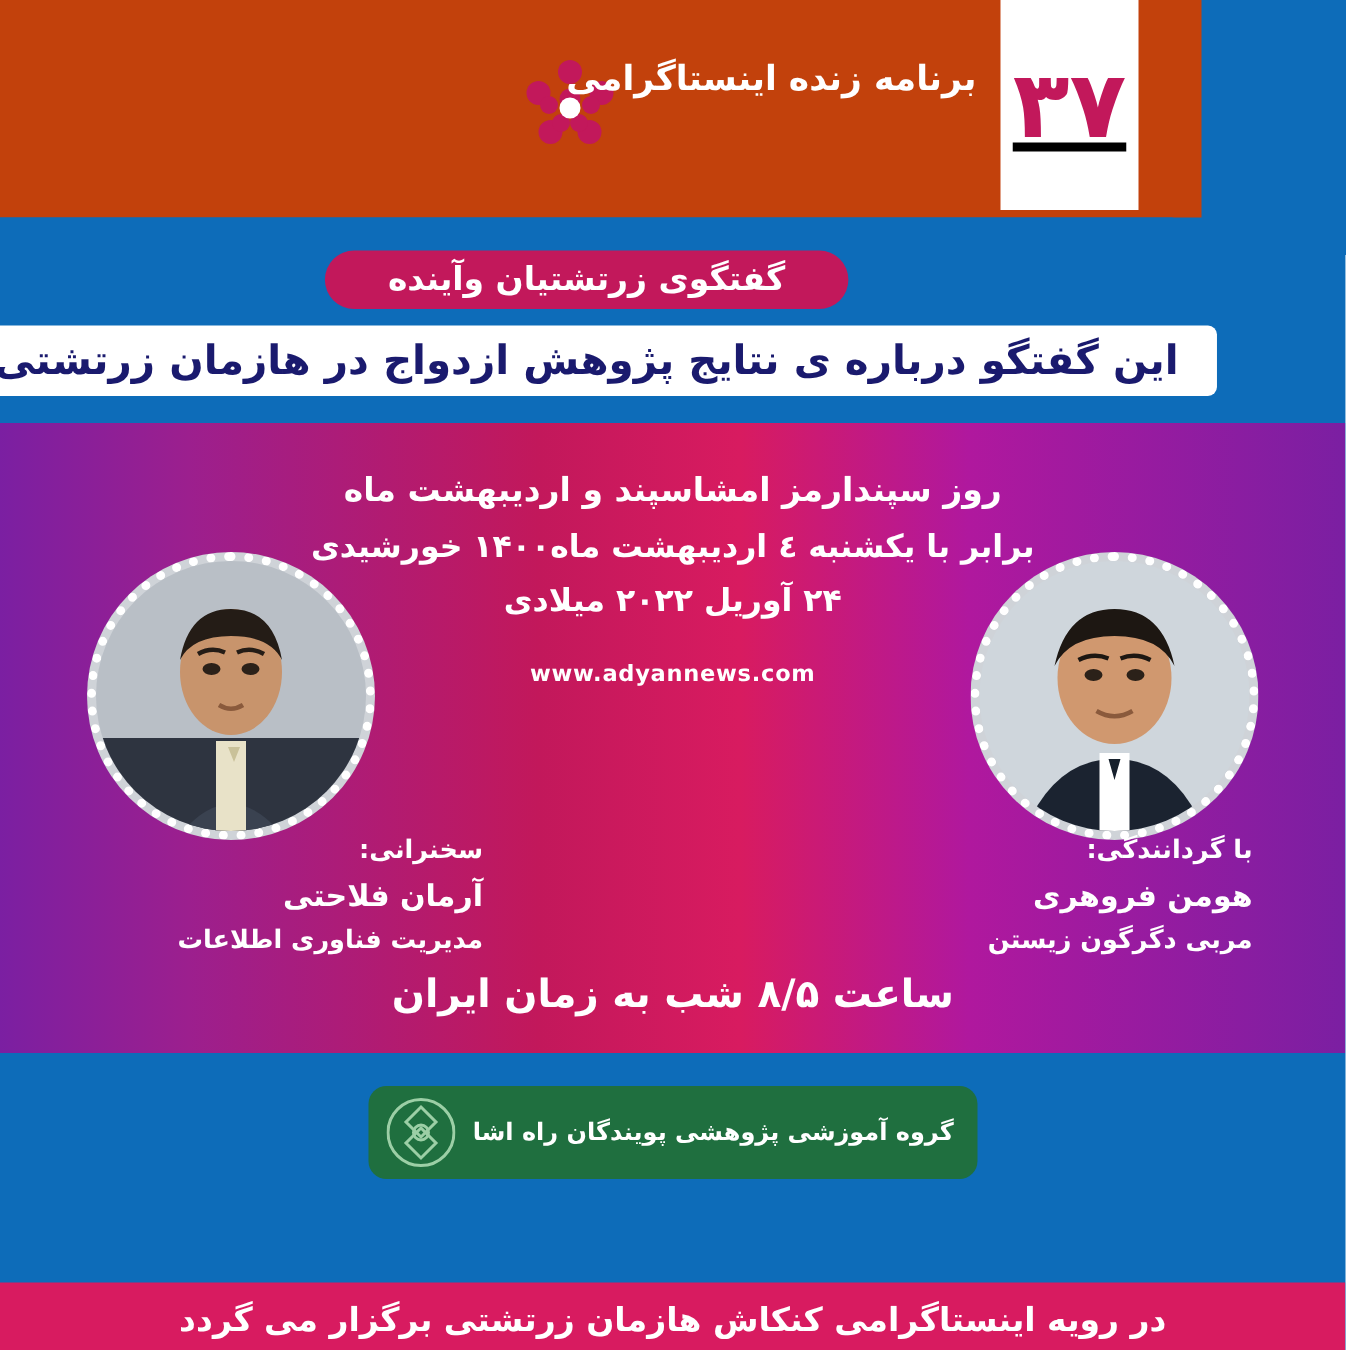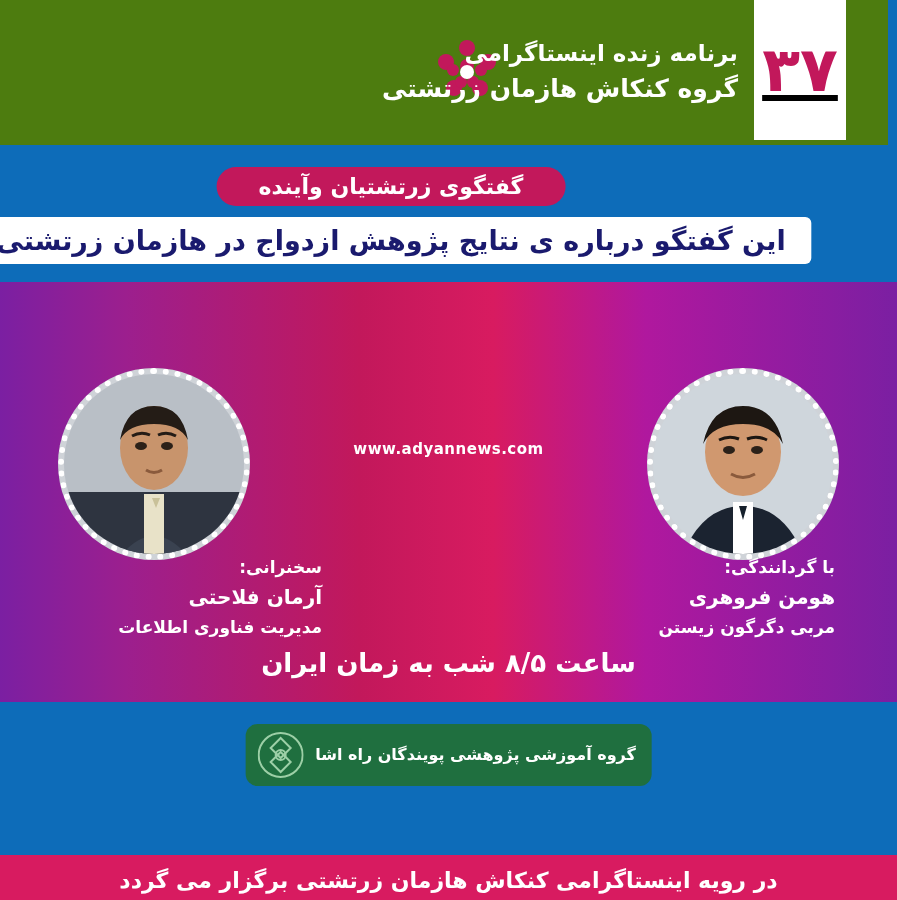--- a/index.html
+++ b/index.html
@@ -15,22 +15,22 @@
     width: 897px;
     height: 900px;
     overflow: hidden;
     background: #0d6cb9;
   }
 
   
   .top-band {
     position: absolute;
     left: 0; top: 0;
-    width: 888px; height: 145px;
-    background: #4d7c0f;
+    width: 801px; height: 145px;
+    background: #c2410c;
   }
   .ep-badge {
     position: absolute;
     right: 42px; top: 0;
     width: 92px; height: 140px;
     background: #ffffff;
     display: flex;
     align-items: center;
     justify-content: center;
     text-decoration: underline;
@@ -254,35 +254,39 @@
           <circle cx="50" cy="34" r="6"></circle>
           <circle cx="30" cy="46" r="6"></circle>
           <circle cx="42" cy="46" r="6"></circle>
         </g>
         <circle cx="36" cy="36" r="7" fill="#ffffff"></circle>
       </svg>
     </div>
 
     <div class="top-text">
       <div class="l1">برنامه زنده اینستاگرامی</div>
-      <div class="l2">گروه کنکاش هازمان زرتشتی</div>
     </div>
 
     <div class="ep-badge">
       <span>۳۷</span>
     </div>
   </div>
 
   <div class="title-zone">
     <div class="pill">گفتگوی زرتشتیان وآینده</div>
     <div class="subtitle-bar">این گفتگو درباره ی نتایج پژوهش ازدواج در هازمان زرتشتی</div>
   </div>
 
   <div class="mid-panel">
 
+    <div class="date-block">
+      <div class="d1">روز سپندارمز امشاسپند و اردیبهشت ماه</div>
+      <div class="d2">برابر با یکشنبه ٤ اردیبهشت ماه۱۴۰۰ خورشیدی</div>
+      <div class="d3">۲۴ آوریل ۲۰۲۲ میلادی</div>
+    </div>
 
     <div class="watermark">www.adyannews.com</div>
 
     <div class="photo photo-left">
       <svg viewBox="0 0 180 180">
         <rect width="180" height="180" fill="#b9bfc6"></rect>
         <rect x="0" y="118" width="180" height="62" fill="#2e3440"></rect>
         <path d="M58 180 q32 -36 64 0 z" fill="#3a4250"></path>
         <rect x="80" y="120" width="20" height="60" fill="#e8e2c8"></rect>
         <path d="M88 124 l4 10 l4 -10 z" fill="#c9c199"></path>

